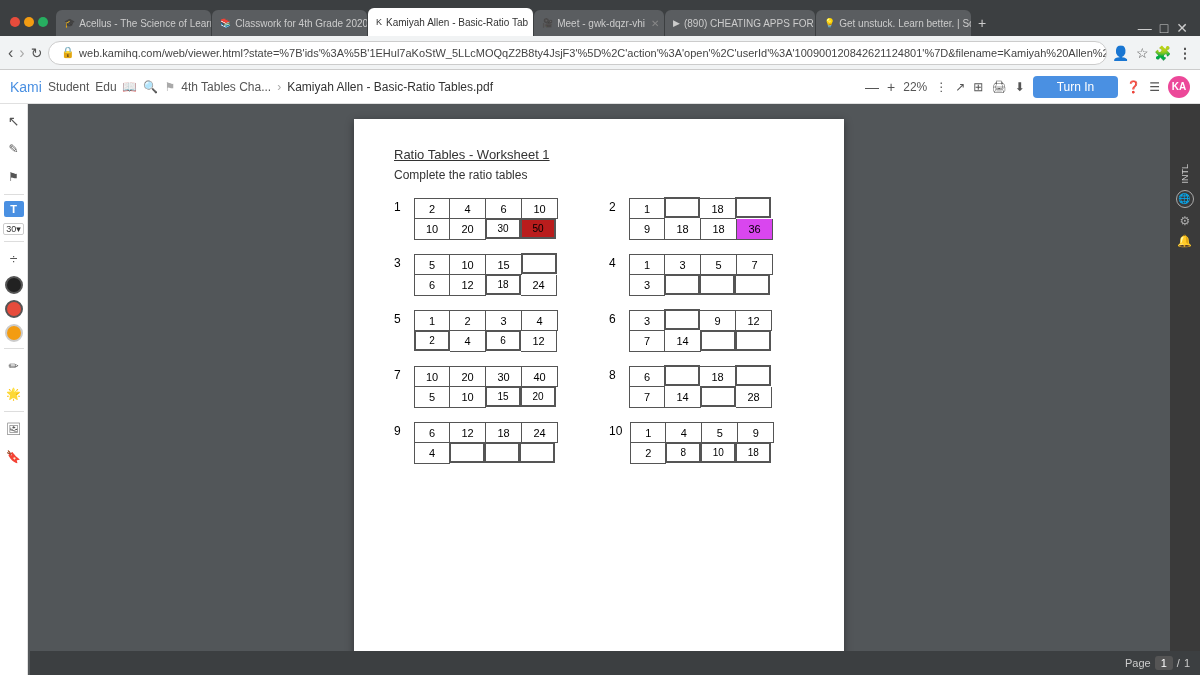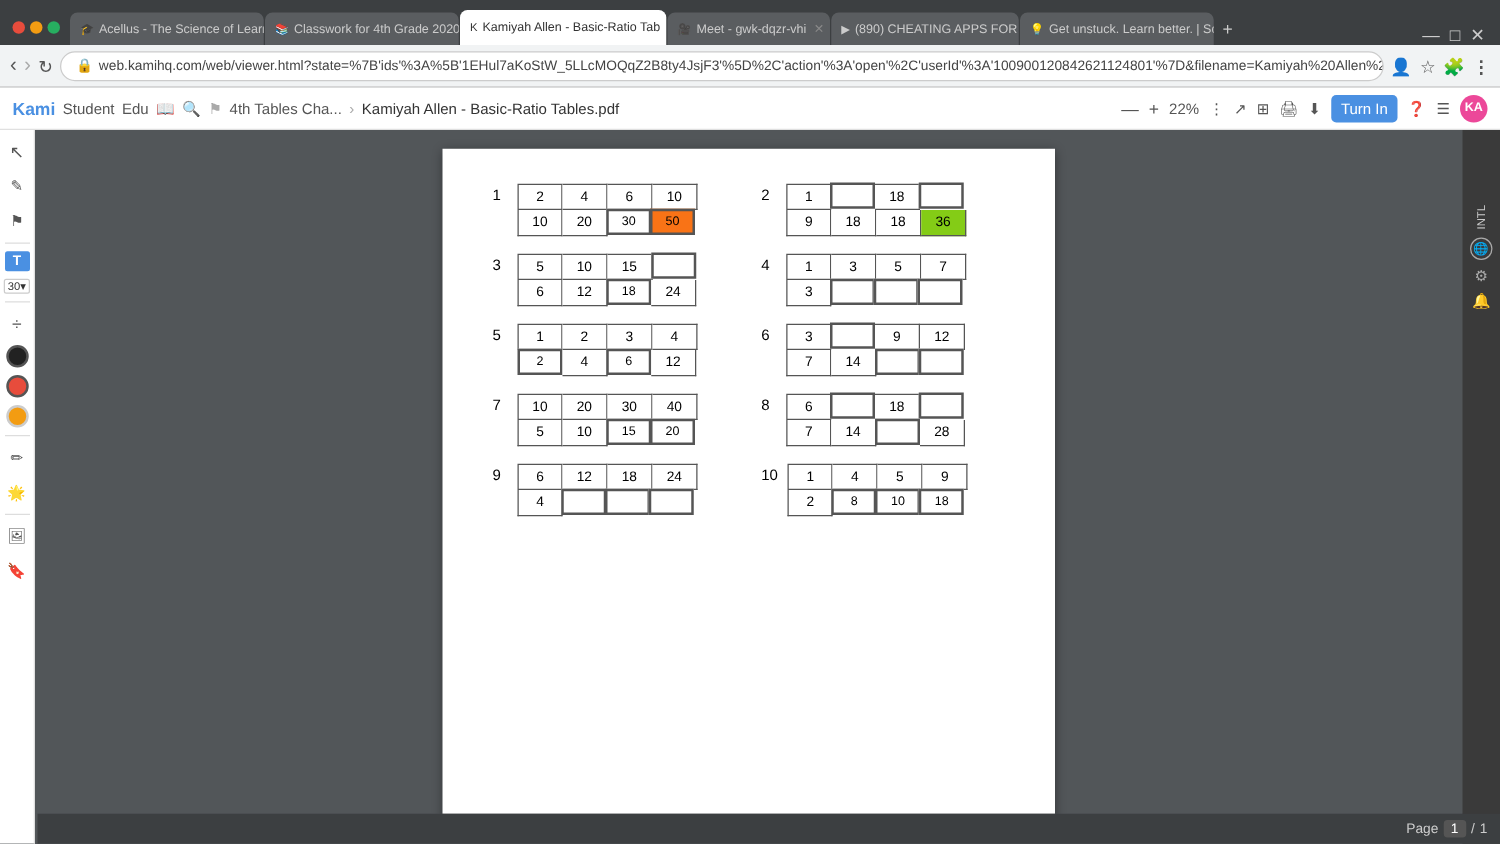--- a/index.html
+++ b/index.html
@@ -60,39 +60,39 @@
   </div>
   <div style="display:flex;align-items:center;gap:6px;font-size:14px;color:#555;">
     <span style="cursor:pointer;">👤</span>
     <span style="cursor:pointer;">☆</span>
     <span style="cursor:pointer;">🧩</span>
     <span style="font-weight:bold;font-size:14px;color:#555;">⋮</span>
   </div>
 </div>
 
 <div style="position:absolute;top:70px;left:0;width:1200px;height:34px;background:#fff;display:flex;align-items:center;padding:0 10px;border-bottom:1px solid #e0e0e0;z-index:100;gap:6px;">
-  <span style="font-weight:bold;color:#4a90e2;font-size:14px;">Kami</span>
+  <span style="font-weight:normal;color:#4a90e2;font-size:14px;">Kami</span>
   <span style="font-size:12px;color:#555;">Student</span>
   <span style="font-size:12px;color:#555;">Edu</span>
   <span style="font-size:12px;color:#555;">📖</span>
   <span style="font-size:12px;color:#555;cursor:pointer;">🔍</span>
   <span style="color:#aaa;font-size:12px;">⚑</span>
   <span style="font-size:12px;color:#555;cursor:pointer;">4th Tables Cha...</span>
   <span style="font-size:12px;color:#aaa;">›</span>
   <span style="font-size:12px;color:#333;">Kamiyah Allen - Basic-Ratio Tables.pdf</span>
   <div style="margin-left:auto;display:flex;align-items:center;gap:8px;">
     <span style="cursor:pointer;font-size:14px;color:#555;">—</span>
     <span style="cursor:pointer;font-size:14px;color:#555;">+</span>
     <span style="font-size:12px;color:#555;">22%</span>
     <span style="font-size:12px;color:#555;">⋮</span>
     <span style="cursor:pointer;font-size:12px;color:#555;">↗</span>
     <span style="cursor:pointer;font-size:12px;color:#555;">⊞</span>
     <span style="cursor:pointer;font-size:12px;color:#555;">🖨</span>
     <span style="cursor:pointer;font-size:12px;color:#555;">⬇</span>
-    <button style="background:#4a90e2;color:#fff;border:none;border-radius:4px;padding:4px 8px;cursor:pointer;font-size:12px;">Turn In</button>
+    <button style="background:#4a90e2;color:#fff;border:none;border-radius:4px;padding:4px 24px;cursor:pointer;font-size:12px;">Turn In</button>
     <span style="cursor:pointer;font-size:12px;color:#555;">❓</span>
     <span style="cursor:pointer;font-size:12px;color:#555;">☰</span>
     <span style="cursor:pointer;width:22px;height:22px;background:#ec4899;border-radius:50%;display:inline-flex;align-items:center;justify-content:center;color:#fff;font-size:10px;font-weight:bold;">KA</span>
   </div>
 </div>
 
 <div style="position:absolute;top:104px;left:0;width:28px;background:#fff;height:571px;border-right:1px solid #e0e0e0;display:flex;flex-direction:column;align-items:center;padding:6px 0;gap:6px;z-index:10;">
   <div style="width:22px;height:22px;display:flex;align-items:center;justify-content:center;cursor:pointer;font-size:14px;color:#555;">↖</div>
   <div style="width:22px;height:22px;display:flex;align-items:center;justify-content:center;cursor:pointer;font-size:12px;color:#555;">✎</div>
   <div style="width:22px;height:22px;display:flex;align-items:center;justify-content:center;cursor:pointer;font-size:12px;color:#555;">⚑</div>
@@ -109,56 +109,60 @@
   <div style="width:22px;height:22px;display:flex;align-items:center;justify-content:center;cursor:pointer;font-size:12px;color:#555;">🌟</div>
   <div style="width:20px;height:1px;background:#ddd;"></div>
   <div style="width:22px;height:22px;display:flex;align-items:center;justify-content:center;cursor:pointer;font-size:12px;color:#555;">🖼</div>
   <div style="width:22px;height:22px;display:flex;align-items:center;justify-content:center;cursor:pointer;font-size:12px;color:#555;">🔖</div>
 </div>
 
 <div style="position:absolute;top:104px;left:28px;right:30px;bottom:24px;background:#525659;display:flex;justify-content:center;padding:15px 0;overflow:hidden;">
   <div style="background:#fff;width:490px;min-height:600px;padding:28px 40px;box-shadow:0 2px 8px rgba(0,0,0,0.4);position:relative;">
 
 
-
+    <div style="font-size:13px;margin-bottom:6px;">
+      <span style="text-decoration:underline;color:#333;">Ratio Tables - Worksheet 1</span>
+    </div>
+
+    <div style="font-size:12px;margin-bottom:16px;color:#333;">Complete the ratio tables</div>
 
     <div style="display:grid;grid-template-columns:1fr 1fr;gap:14px 20px;">
 
       <div style="display:flex;align-items:flex-start;gap:8px;">
         <span style="font-size:12px;min-width:12px;padding-top:2px;">1</span>
         <div>
           <div style="display:flex;">
             <div style="border:1px solid #555;width:36px;height:21px;display:flex;align-items:center;justify-content:center;font-size:11px;background:#fff;">2</div>
             <div style="border:1px solid #555;border-left:none;width:36px;height:21px;display:flex;align-items:center;justify-content:center;font-size:11px;background:#fff;">4</div>
             <div style="border:1px solid #555;border-left:none;width:36px;height:21px;display:flex;align-items:center;justify-content:center;font-size:11px;background:#fff;">6</div>
             <div style="border:1px solid #555;border-left:none;width:36px;height:21px;display:flex;align-items:center;justify-content:center;font-size:11px;background:#fff;">10</div>
           </div>
           <div style="display:flex;">
             <div style="border:1px solid #555;border-top:none;width:36px;height:21px;display:flex;align-items:center;justify-content:center;font-size:11px;background:#fff;">10</div>
             <div style="border:1px solid #555;border-left:none;border-top:none;width:36px;height:21px;display:flex;align-items:center;justify-content:center;font-size:11px;background:#fff;">20</div>
             <div style="border:2px solid #555;border-left:2px solid #555;width:36px;height:21px;display:flex;align-items:center;justify-content:center;font-size:10px;background:#fff;margin:-1px 0 0 -1px;">30</div>
-            <div style="border:2px solid #555;border-left:2px solid #555;width:36px;height:21px;display:flex;align-items:center;justify-content:center;font-size:10px;background:#f97316;margin:-1px 0 0 -1px;">50</div>
+            <div style="border:2px solid #555;border-left:2px solid #555;width:36px;height:21px;display:flex;align-items:center;justify-content:center;font-size:10px;background:#b91c1c;margin:-1px 0 0 -1px;">50</div>
           </div>
         </div>
       </div>
 
       <div style="display:flex;align-items:flex-start;gap:8px;">
         <span style="font-size:12px;min-width:12px;padding-top:2px;">2</span>
         <div>
           <div style="display:flex;">
             <div style="border:1px solid #555;width:36px;height:21px;display:flex;align-items:center;justify-content:center;font-size:11px;background:#fff;">1</div>
             <div style="border:2px solid #555;border-left:2px solid #555;width:36px;height:21px;display:flex;align-items:center;justify-content:center;font-size:11px;background:#fff;margin:-1px 0 0 -1px;"></div>
             <div style="border:1px solid #555;border-left:none;width:36px;height:21px;display:flex;align-items:center;justify-content:center;font-size:11px;background:#fff;">18</div>
             <div style="border:2px solid #555;border-left:2px solid #555;width:36px;height:21px;display:flex;align-items:center;justify-content:center;font-size:11px;background:#fff;margin:-1px 0 0 -1px;"></div>
           </div>
           <div style="display:flex;">
             <div style="border:1px solid #555;border-top:none;width:36px;height:21px;display:flex;align-items:center;justify-content:center;font-size:11px;background:#fff;">9</div>
             <div style="border:1px solid #555;border-left:none;border-top:none;width:36px;height:21px;display:flex;align-items:center;justify-content:center;font-size:11px;background:#fff;">18</div>
             <div style="border:1px solid #555;border-left:none;border-top:none;width:36px;height:21px;display:flex;align-items:center;justify-content:center;font-size:11px;background:#fff;">18</div>
-            <div style="border:1px solid #555;border-left:none;border-top:none;width:36px;height:21px;display:flex;align-items:center;justify-content:center;font-size:11px;background:#84cc16;">36</div>
+            <div style="border:1px solid #555;border-left:none;border-top:none;width:36px;height:21px;display:flex;align-items:center;justify-content:center;font-size:11px;background:#d946ef;">36</div>
           </div>
         </div>
       </div>
 
       <div style="display:flex;align-items:flex-start;gap:8px;">
         <span style="font-size:12px;min-width:12px;padding-top:2px;">3</span>
         <div>
           <div style="display:flex;">
             <div style="border:1px solid #555;width:36px;height:21px;display:flex;align-items:center;justify-content:center;font-size:11px;background:#fff;">5</div>
             <div style="border:1px solid #555;border-left:none;width:36px;height:21px;display:flex;align-items:center;justify-content:center;font-size:11px;background:#fff;">10</div>

